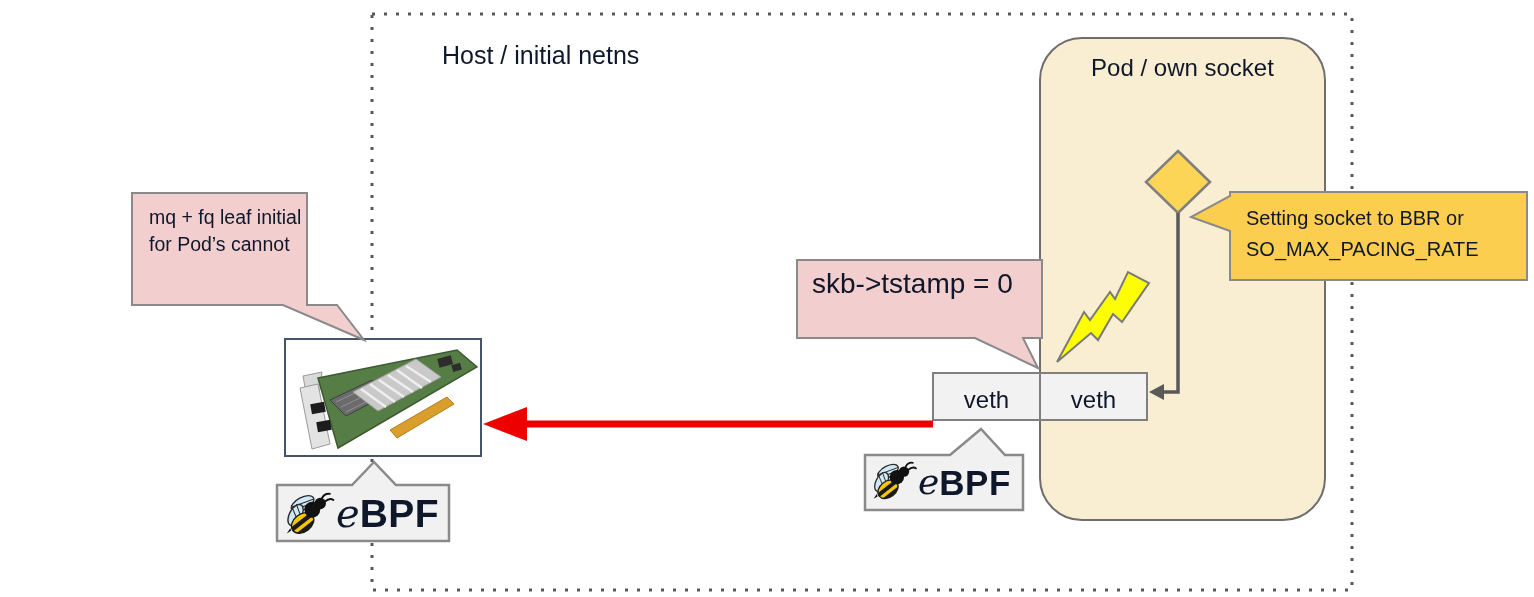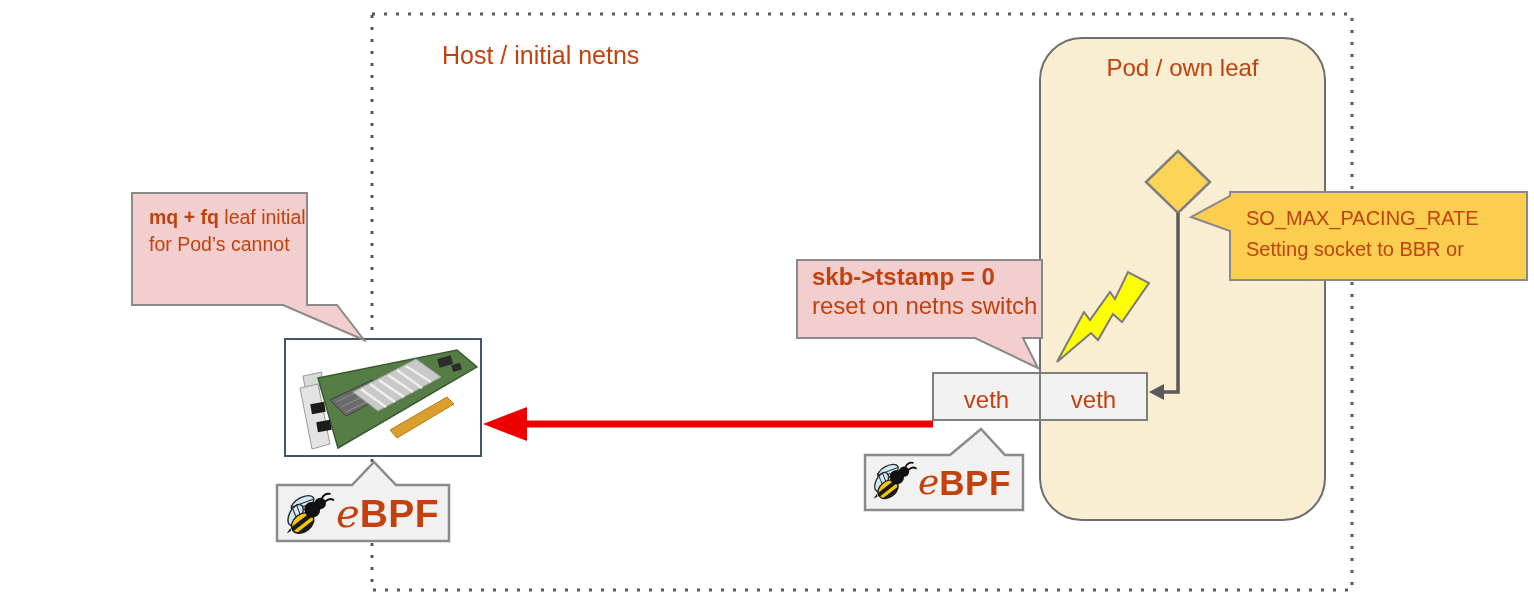--- a/index.html
+++ b/index.html
@@ -1,31 +1,31 @@
 <!DOCTYPE html>
 <html><head>
 <meta charset="utf-8">
 <style>
   html,body{margin:0;padding:0;background:#ffffff;}
   .canvas{
     position:relative;width:1534px;height:597px;background:#ffffff;overflow:hidden;
-    font-family:"Liberation Sans", sans-serif;color:#c2410c;
+    font-family:"Liberation Sans", sans-serif;color:#0f172a;
   }
   .scene{position:absolute;left:0;top:0;z-index:1;}
   .txt{position:absolute;z-index:2;white-space:nowrap;}
   .host-label{left:442px;top:41px;font-size:25px;}
   .pod-label{left:1040px;top:54px;width:285px;text-align:center;font-size:24px;}
   .veth-label{width:107px;height:54px;display:flex;align-items:center;justify-content:center;font-size:24px;}
   .veth-host{left:933px;top:373px;}
   .veth-pod{left:1040px;top:373px;}
   .callout-text{font-size:19.5px;line-height:27px;}
   .qdisc-text{left:149px;top:204px;}
-  .tstamp-text{left:812px;top:262px;font-size:24px;line-height:29px;}
+  .tstamp-text{left:812px;top:269px;font-size:28px;line-height:29px;}
   .pacing-text{left:1246px;top:203px;font-size:20px;line-height:31px;}
-  .b{font-weight:bold;}
+  .b{font-weight:normal;}
   .ebpf-text{display:flex;align-items:center;z-index:3;}
   .ebpf-1{left:336px;top:487px;height:52px;}
   .ebpf-2{left:918px;top:457px;height:50px;}
   .ebpf-e{font-family:"DejaVu Serif", serif;font-style:italic;font-size:40px;line-height:1;}
   .ebpf-2 .ebpf-e{font-size:36px;}
   .ebpf-bpf{font-family:"Liberation Sans", sans-serif;font-weight:bold;font-size:39px;line-height:1;letter-spacing:0.5px;}
   .ebpf-2 .ebpf-bpf{font-size:35px;}
 </style>
 </head>
 <body>
@@ -96,38 +96,37 @@
     <polygon points="797,260 1042,260 1042,338 1023,338 1038,368 975,338 797,338" fill="#F3CECE" stroke="#8A8A8A" stroke-width="2"></polygon>
 
     <polygon points="277,485 352,485 374,462 396,485 449,485 449,541 277,541" fill="#F1F1F1" stroke="#8A8A8A" stroke-width="2.5"></polygon>
     <use href="#bee" transform="translate(285,493) scale(0.88)"></use>
 
     <polygon points="865,455 950,455 981,429 1005,455 1023,455 1023,510 865,510" fill="#F1F1F1" stroke="#8A8A8A" stroke-width="2.5"></polygon>
     <use href="#bee" transform="translate(872,462) scale(0.8)"></use>
   </svg>
 
   <div class="txt host-label">Host / initial netns</div>
-  <div class="txt pod-label">Pod / own leaf</div>
+  <div class="txt pod-label">Pod / own socket</div>
 
   <div class="txt veth-label veth-host">veth</div>
   <div class="txt veth-label veth-pod">veth</div>
 
   <div class="txt callout-text qdisc-text">
     <div><span class="b">mq + fq</span><span> leaf initial</span></div>
     <div>for Pod’s cannot</div>
   </div>
 
   <div class="txt tstamp-text">
     <div class="b">skb-&gt;tstamp = 0</div>
-    <div>reset on netns switch</div>
   </div>
 
   <div class="txt pacing-text">
+    <div>Setting socket to BBR or</div>
     <div>SO_MAX_PACING_RATE</div>
-    <div>Setting socket to BBR or</div>
   </div>
 
   <div class="txt ebpf-text ebpf-1">
     <span class="ebpf-e">e</span>
       <span class="ebpf-bpf">BPF</span>
   </div>
   <div class="txt ebpf-text ebpf-2">
     <span class="ebpf-e">e</span>
       <span class="ebpf-bpf">BPF</span>
   </div>

